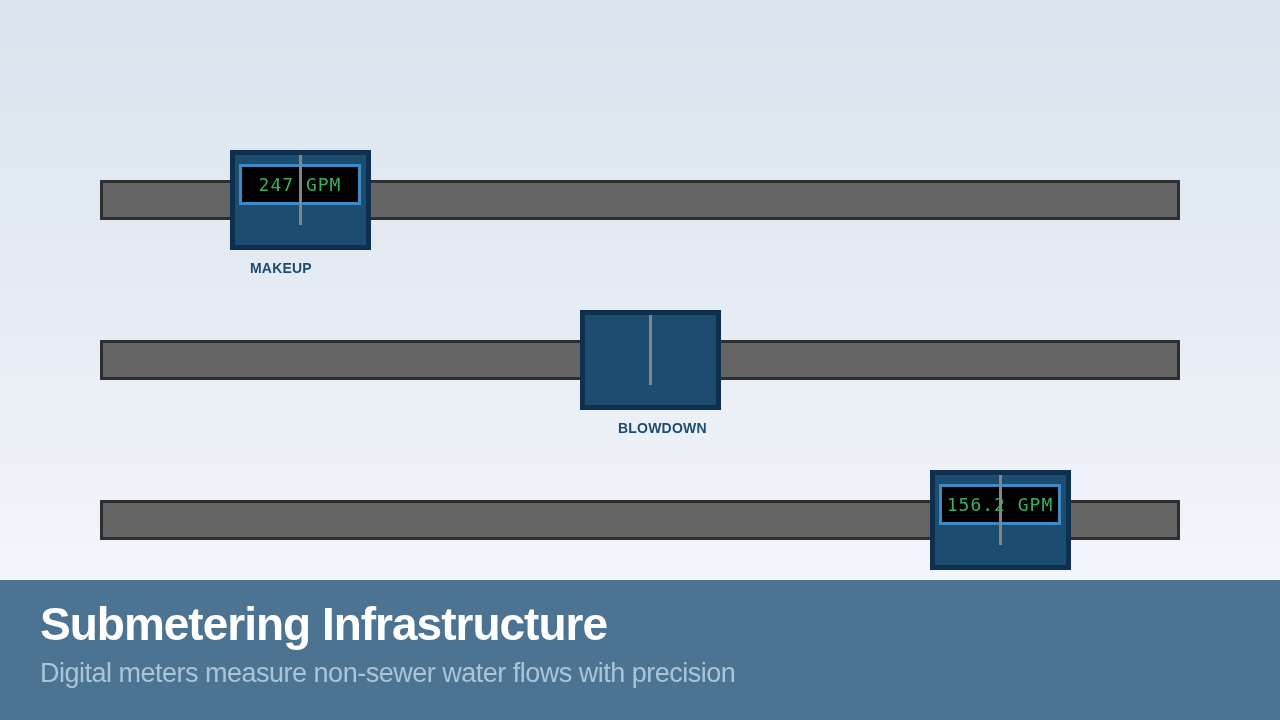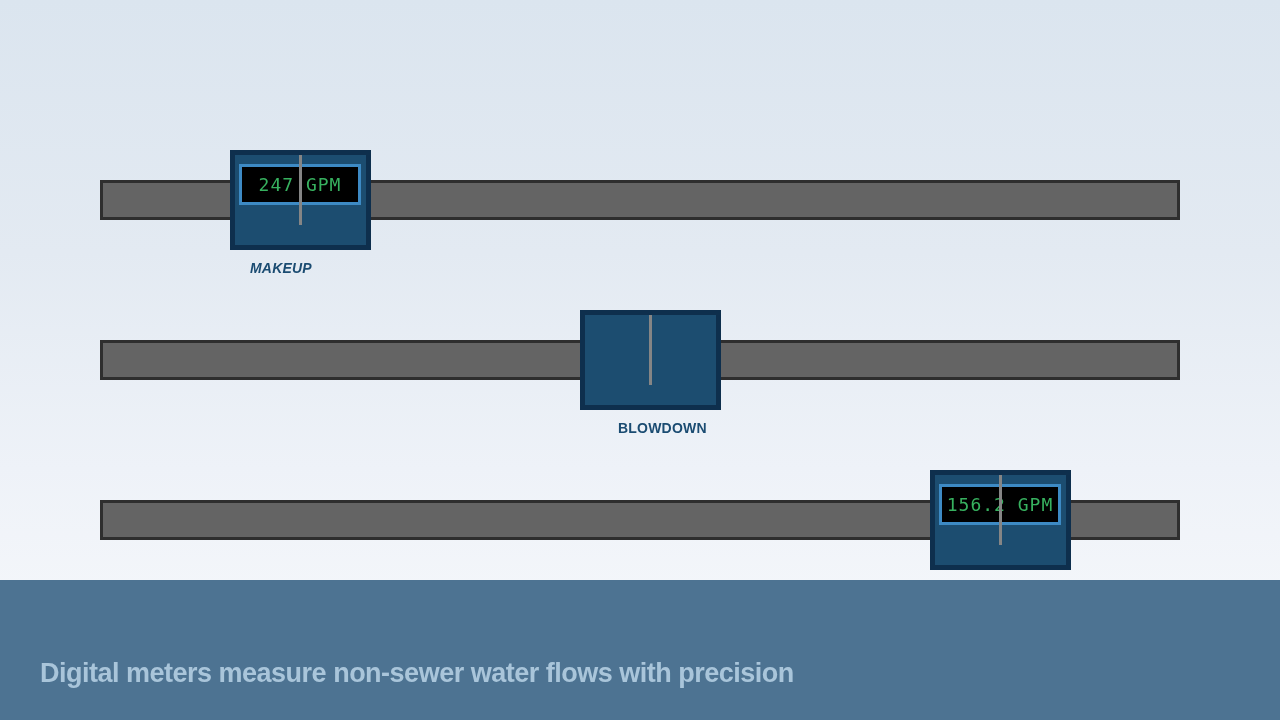--- a/index.html
+++ b/index.html
@@ -57,21 +57,21 @@
   }
   .meter-label {
     position: absolute;
     font-size: 14px;
     font-weight: bold;
     color: #1b4c72;
     line-height: 17px;
     white-space: pre-line;
     letter-spacing: 0.2px;
   }
-  .label-1 { left: 250px; top: 260px; font-style: italic; }
+  .label-1 { left: 250px; top: 260px; }
   .label-2 { left: 599px; top: 420px; margin-left: 19px; }
   .label-3 { left: 950px; top: 580px; }
 
   .banner {
     position: absolute;
     left: 0; top: 580px;
     width: 1280px; height: 140px;
     background: #4d7392;
   }
   .banner-title {
@@ -83,21 +83,21 @@
     color: #ffffff;
     letter-spacing: -1px;
     line-height: 46px;
     white-space: nowrap;
   }
   .banner-subtitle {
     position: absolute;
     left: 40px; top: 657px;
     margin: 0;
     font-size: 27px;
-    font-weight: bold;
+    font-weight: normal;
     color: #a9c5da;
     letter-spacing: -0.5px;
     line-height: 32px;
     white-space: nowrap;
   }
 </style>
 </head>
 <body>
 
 <div class="stage">
@@ -122,15 +122,16 @@
   <div class="meter meter-3">
     <div class="lcd">
       <span>156.2 GPM</span>
     </div>
     <div class="tap-line"></div>
   </div>
   <div class="meter-label label-3">MAKEUP
 (Tower 2)</div>
 
   <div class="banner"></div>
+  <h1 class="banner-title">Submetering Infrastructure</h1>
   <p class="banner-subtitle">Digital meters measure non-sewer water flows with precision</p>
 
 </div>
 
 </body></html>

